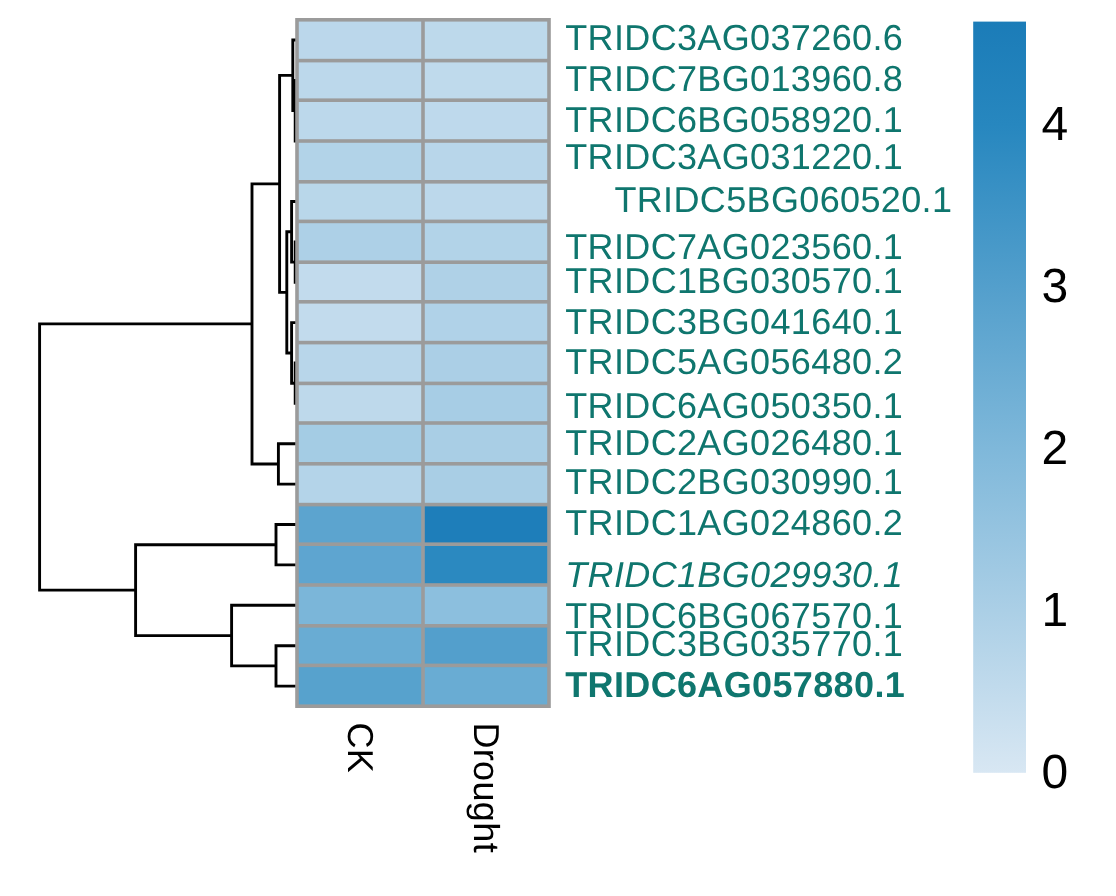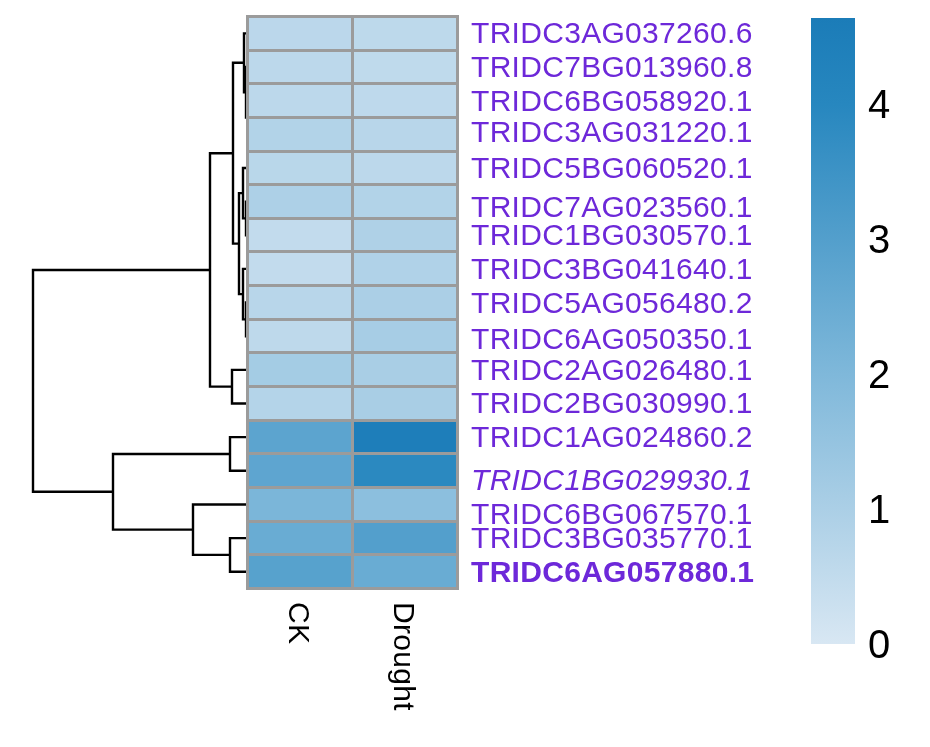--- a/index.html
+++ b/index.html
@@ -11,21 +11,21 @@
   #heatmap{
     position:absolute;left:246px;top:15px;
     display:grid;
     grid-template-columns:repeat(2,102px);
     grid-auto-rows:30.65px;
     gap:3px;padding:3px;
   }
   .hm-cell{width:102px;height:30.65px;}
   .row-label{
     position:absolute;left:471px;height:34px;line-height:34px;
-    font-size:30px;color:#6d28d9;white-space:nowrap;letter-spacing:0.3px;
+    font-size:30px;color:#0f766e;white-space:nowrap;letter-spacing:0.3px;
   }
   .col-label{
     position:absolute;top:602px;font-size:30px;color:#000;white-space:nowrap;
     transform:rotate(90deg);transform-origin:0 0;line-height:30px;letter-spacing:0.3px;
   }
   #colorbar{
     position:absolute;left:811px;top:18px;width:44px;height:626px;
   }
   .cbar-tick{
     position:absolute;left:868px;width:60px;height:40px;line-height:40px;
@@ -73,21 +73,21 @@
       <div class="hm-cell" style="background: rgb(105, 172, 211);"></div>
       <div class="hm-cell" style="background: rgb(83, 159, 204);"></div>
       <div class="hm-cell" style="background: rgb(87, 162, 205);"></div>
       <div class="hm-cell" style="background: rgb(105, 172, 211);"></div>
     </div>
   <div id="row-labels">
       <div class="row-label" style="top: 16.325px;">TRIDC3AG037260.6</div>
       <div class="row-label" style="top: 49.975px;">TRIDC7BG013960.8</div>
       <div class="row-label" style="top: 83.625px;">TRIDC6BG058920.1</div>
       <div class="row-label" style="top: 115px;">TRIDC3AG031220.1</div>
-      <div class="row-label" style="top: 150.925px;">TRIDC5BG060520.1</div>
+      <div class="row-label" style="top: 150.925px; margin-left: 41px;">TRIDC5BG060520.1</div>
       <div class="row-label" style="top: 190px;">TRIDC7AG023560.1</div>
       <div class="row-label" style="top: 218.225px;">TRIDC1BG030570.1</div>
       <div class="row-label" style="top: 251.875px;">TRIDC3BG041640.1</div>
       <div class="row-label" style="top: 285.525px;">TRIDC5AG056480.2</div>
       <div class="row-label" style="top: 322px;">TRIDC6AG050350.1</div>
       <div class="row-label" style="top: 352.825px;">TRIDC2AG026480.1</div>
       <div class="row-label" style="top: 386.475px;">TRIDC2BG030990.1</div>
       <div class="row-label" style="top: 420.125px;">TRIDC1AG024860.2</div>
       <div class="row-label" style="top: 463px; font-style: italic;">TRIDC1BG029930.1</div>
       <div class="row-label" style="top: 487.425px; margin-top: 10px;">TRIDC6BG067570.1</div>

